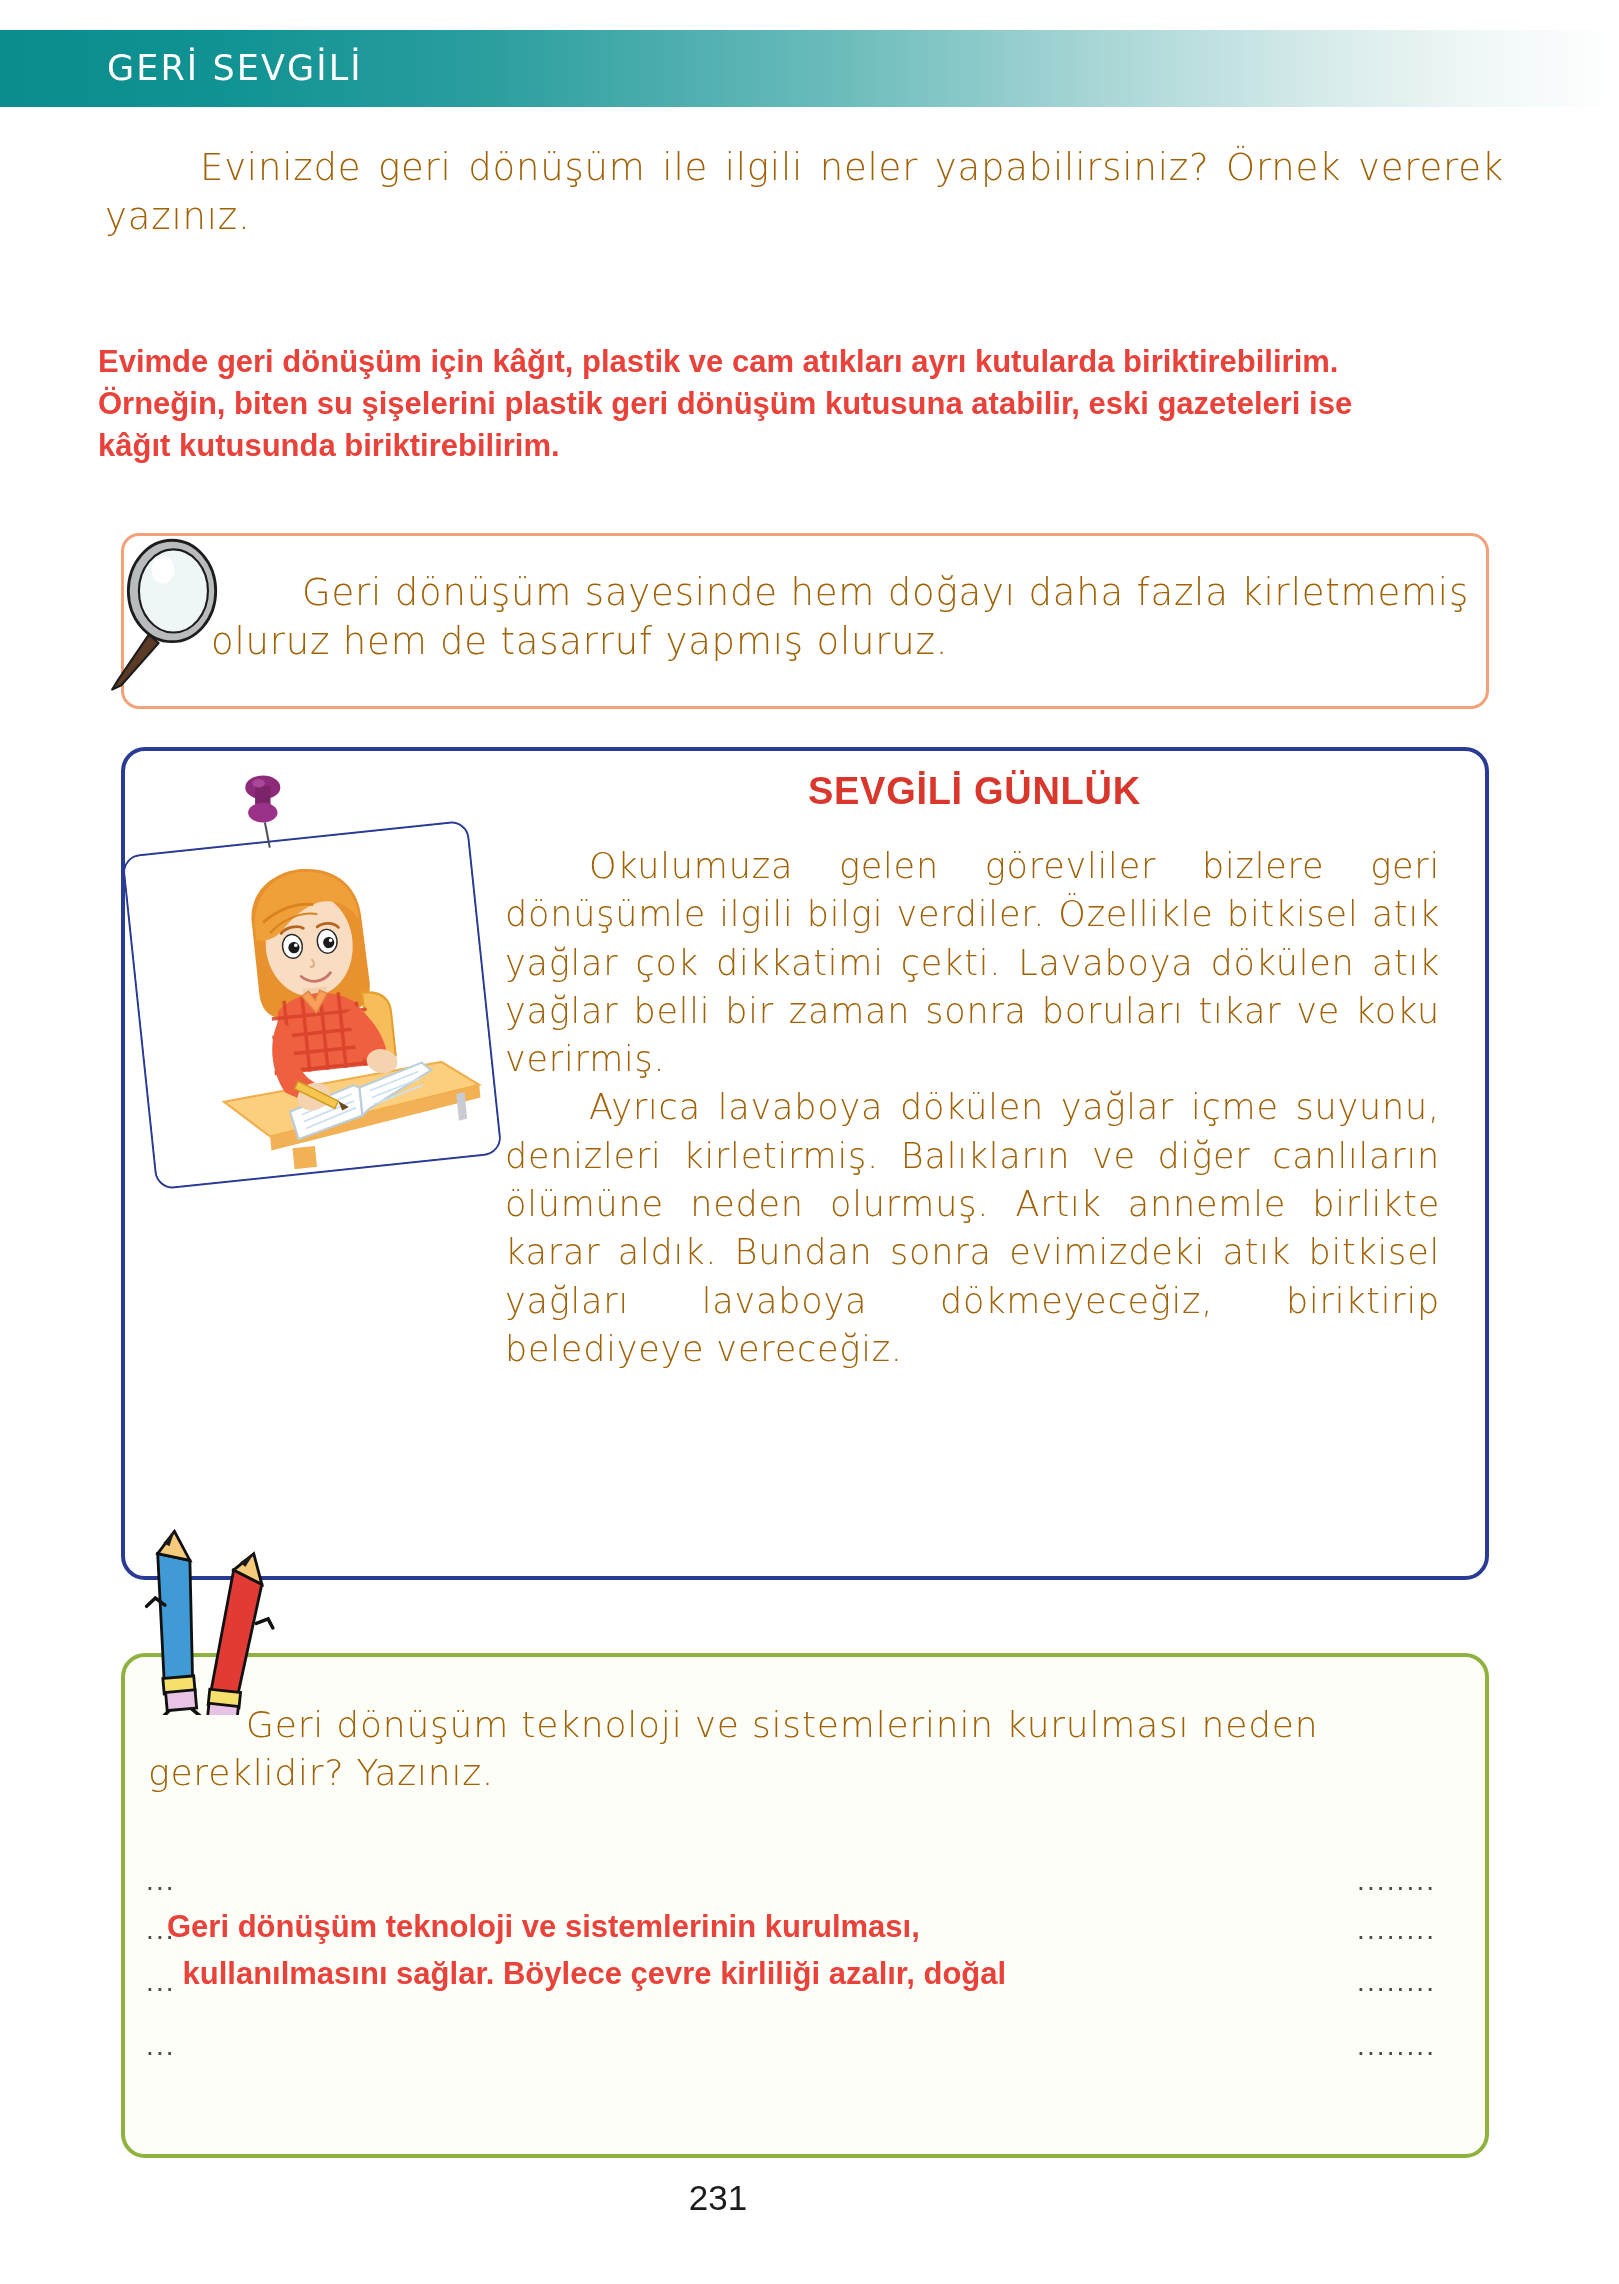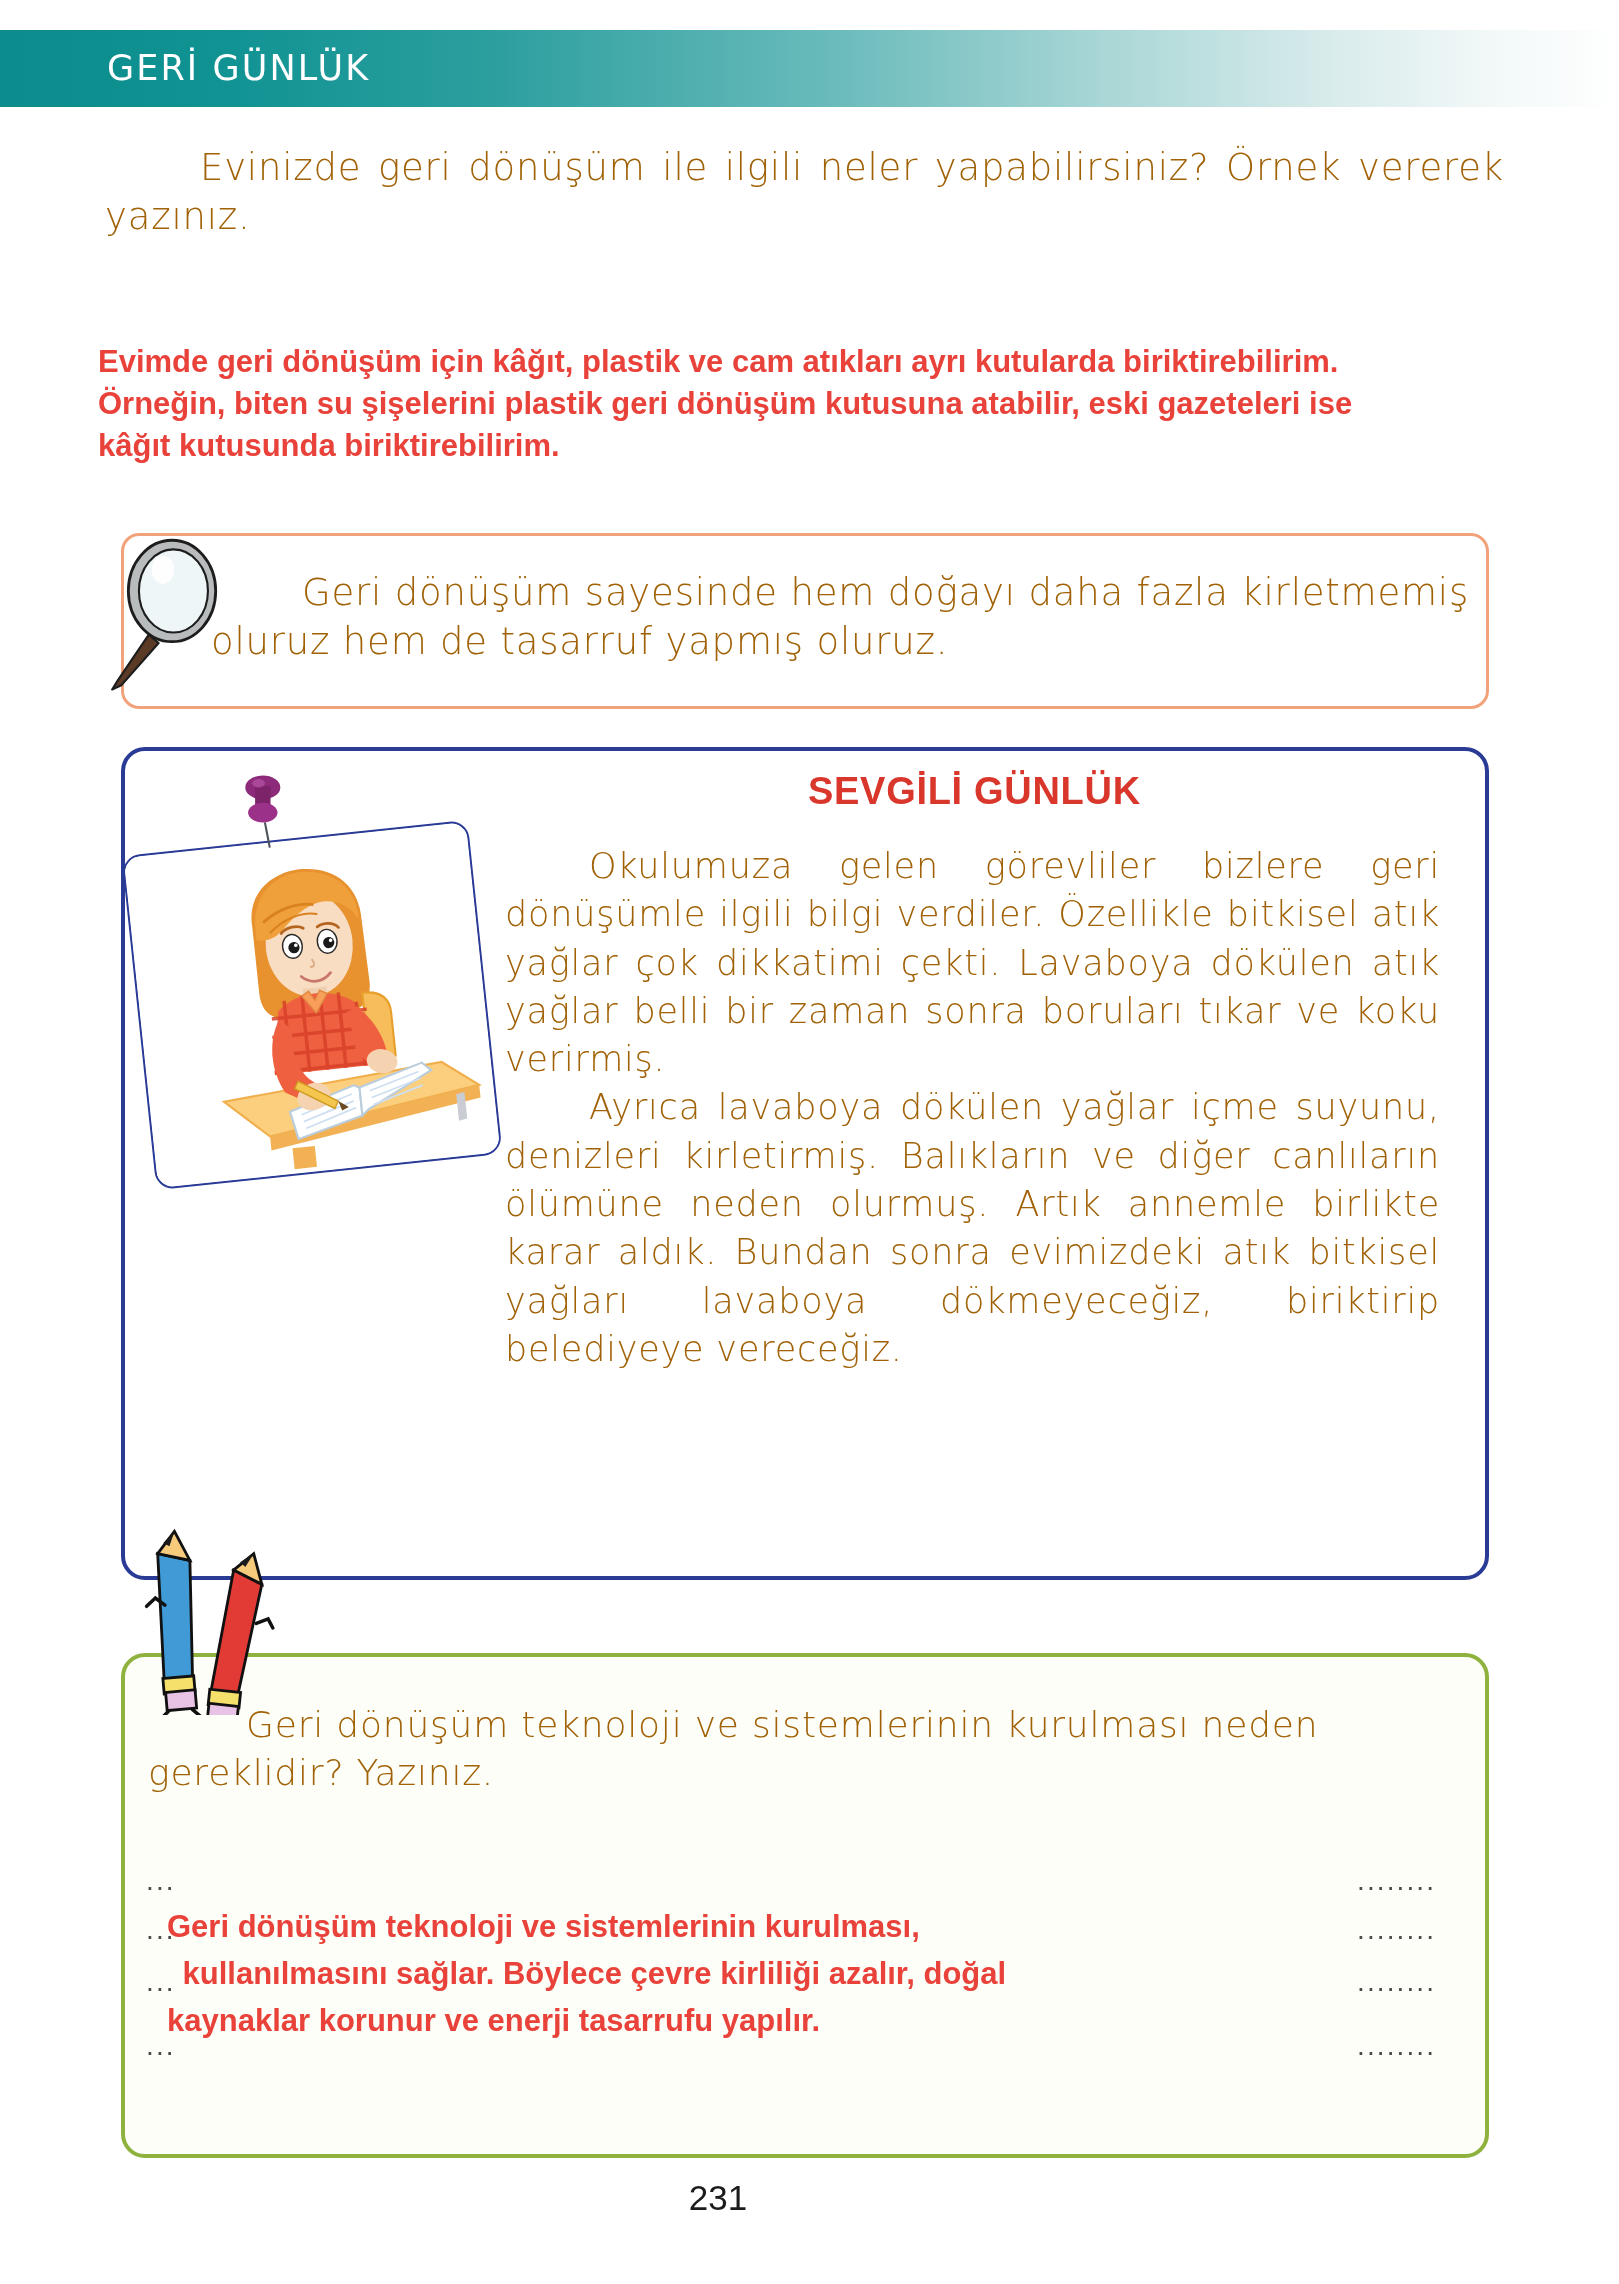--- a/index.html
+++ b/index.html
@@ -229,21 +229,21 @@
     text-align: center;
     font-family: "Liberation Sans", sans-serif;
     font-size: 35px;
     color: #1b1b1b;
   }
 </style>
 </head>
 <body>
 
 <div class="header-bar"></div>
-<div class="header-title">GERİ GÜNLÜK</div>
+<div class="header-title">GERİ SEVGİLİ</div>
 
 <div class="hw intro-question">Evinizde  geri dönüşüm ile ilgili neler yapabilirsiniz? Örnek vererek yazınız.</div>
 
 <div class="answer-red-1">Evimde geri dönüşüm için kâğıt, plastik ve cam atıkları ayrı kutularda biriktirebilirim. Örneğin, biten su şişelerini plastik geri dönüşüm kutusuna atabilir, eski gazeteleri ise kâğıt kutusunda biriktirebilirim.</div>
 
 <div class="orange-box"></div>
 
 <svg class="magnifier" viewBox="0 0 200 230">
   <g>
     <path d="M28 205 L20 218 L33 212 L86 152 L72 140 Z" fill="#5b3a26" stroke="#1d1d1d" stroke-width="3" stroke-linejoin="round"></path>
@@ -377,17 +377,16 @@
 <div class="dots-left" style="top:2032px">...</div>
 
 <div class="dots-right" style="top:1867px">........</div>
 <div class="dots-right" style="top:1916px">........</div>
 <div class="dots-right" style="top:1968px">........</div>
 <div class="dots-right" style="top:2032px">........</div>
 
 <div class="answer-red-2">
   <div>Geri dönüşüm teknoloji ve sistemlerinin kurulması,</div>
   <div style="padding-left:15.5px">kullanılmasını sağlar. Böylece çevre kirliliği azalır, doğal</div>
-  <div>kaynaklar korunur ve enerji tasarrufu yapılır.</div>
 </div>
 
 <div class="page-number">231</div>
 
 
 </body></html>

